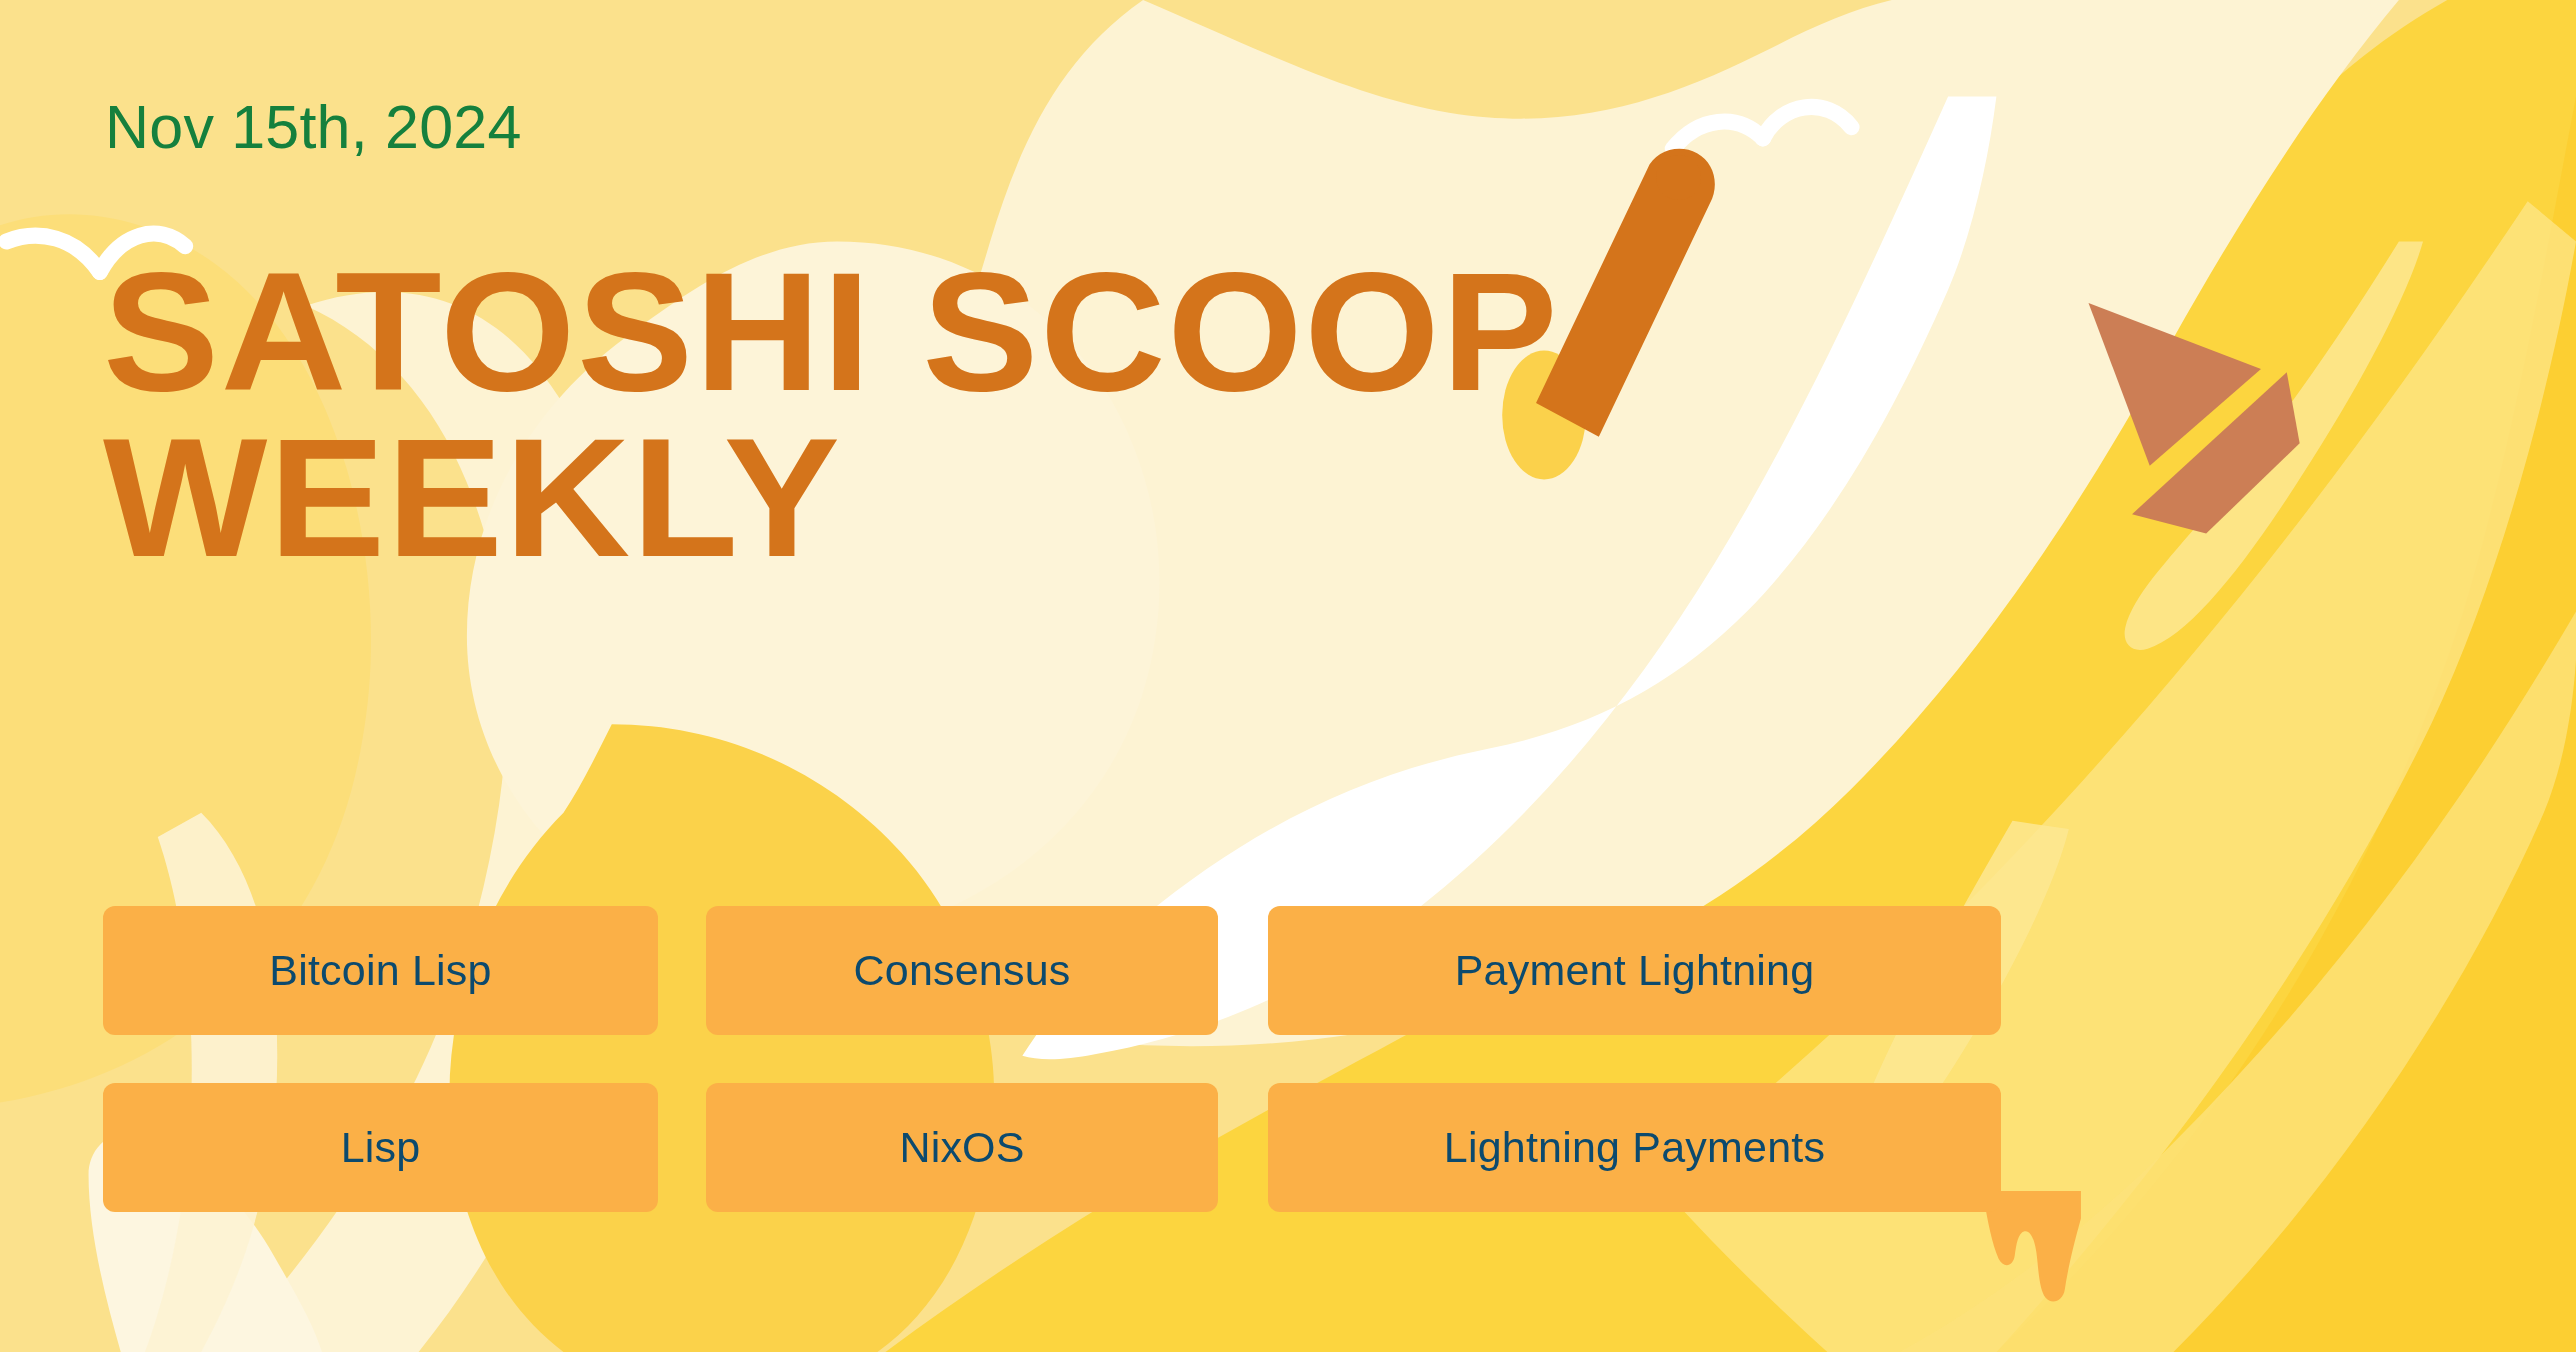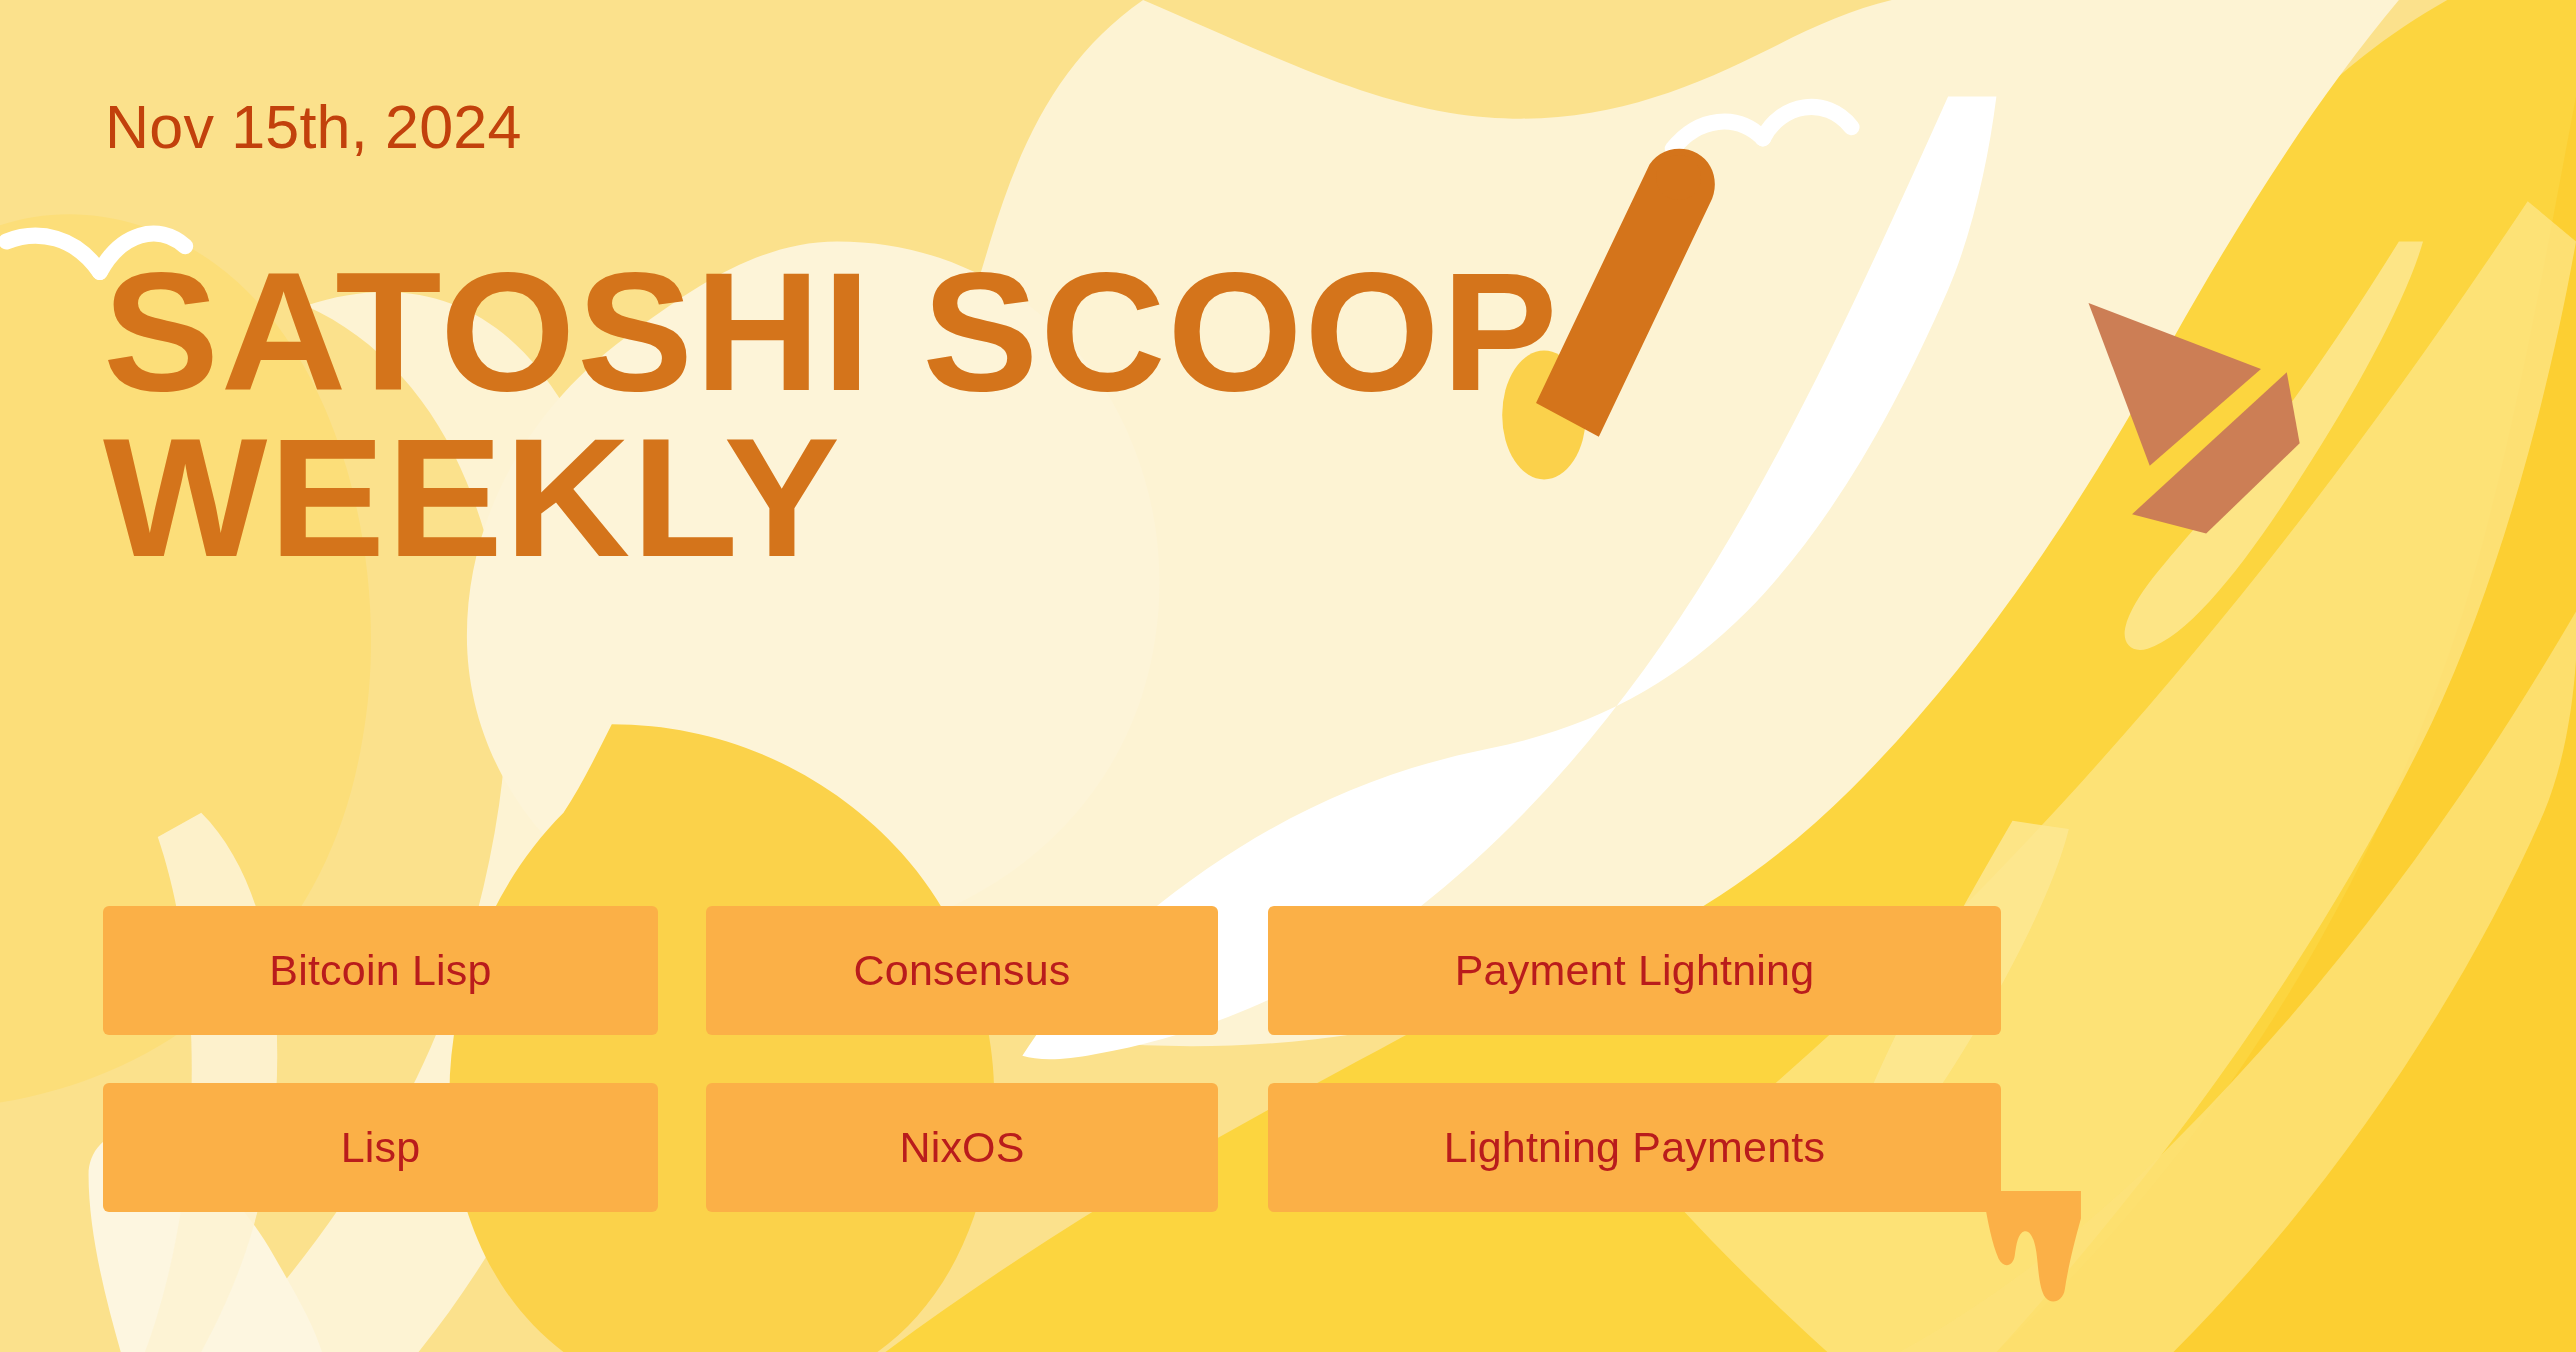--- a/index.html
+++ b/index.html
@@ -30,21 +30,21 @@
     z-index: 5;
   }
 
   .date {
     position: absolute;
     left: 105px;
     top: 97px;
     font-size: 61px;
     line-height: 1.0;
     font-weight: 400;
-    color: #c2410c;
+    color: #15803d;
     letter-spacing: 0.2px;
     white-space: nowrap;
     font-family: "Liberation Sans", sans-serif;
   }
 
   .headline {
     position: absolute;
     left: 103px;
     top: 266px;
     width: 1972px;
@@ -92,22 +92,22 @@
     top: 906px;
     z-index: 8;
   }
   .tag-row {
     display: flex;
     gap: 0;
     margin-bottom: 0;
   }
   .tag {
     background: #FBB047;
-    color: #b91c1c;
-    border-radius: 6px;
+    color: #0c4a6e;
+    border-radius: 12px;
     display: flex;
     align-items: center;
     justify-content: center;
     font-size: 43px;
     font-weight: 400;
     letter-spacing: 0.2px;
     height: 129px;
     box-sizing: border-box;
     white-space: nowrap;
     font-family: "Liberation Sans", sans-serif;

